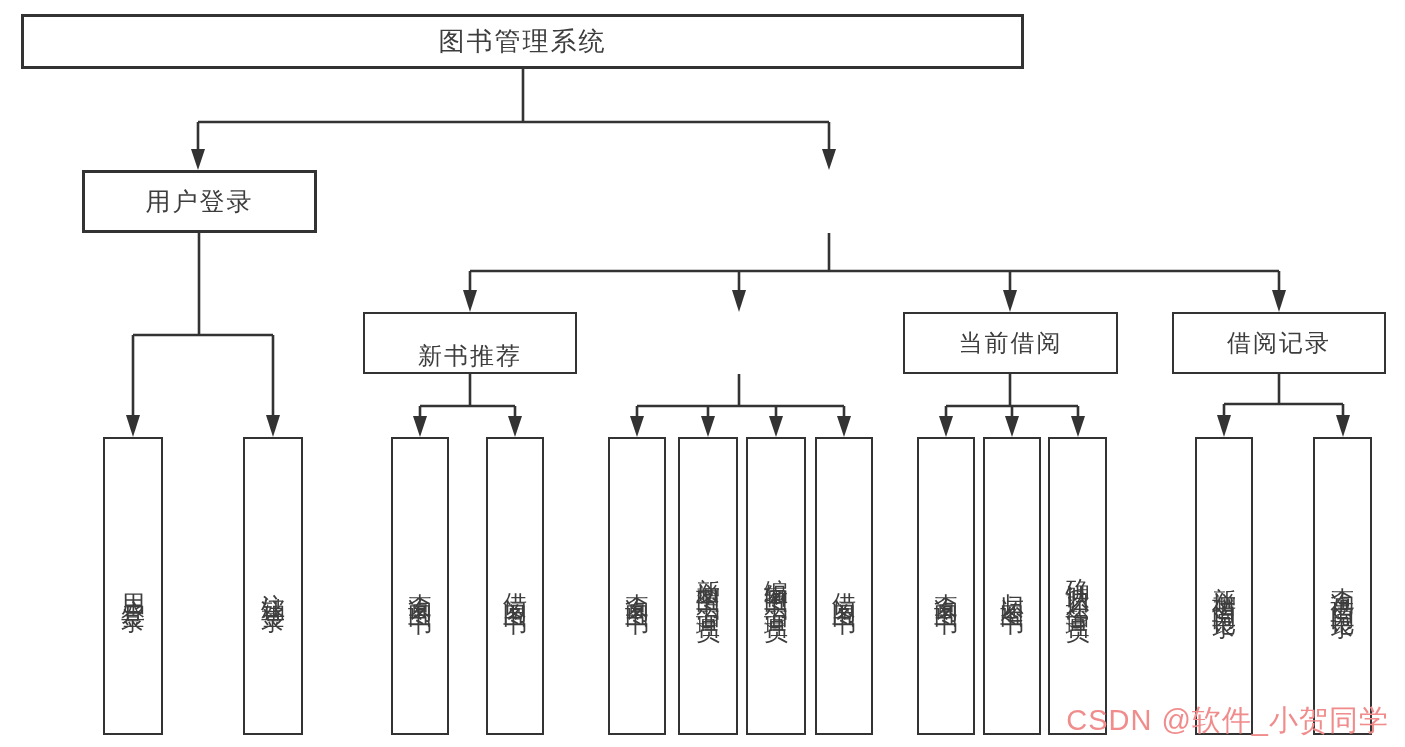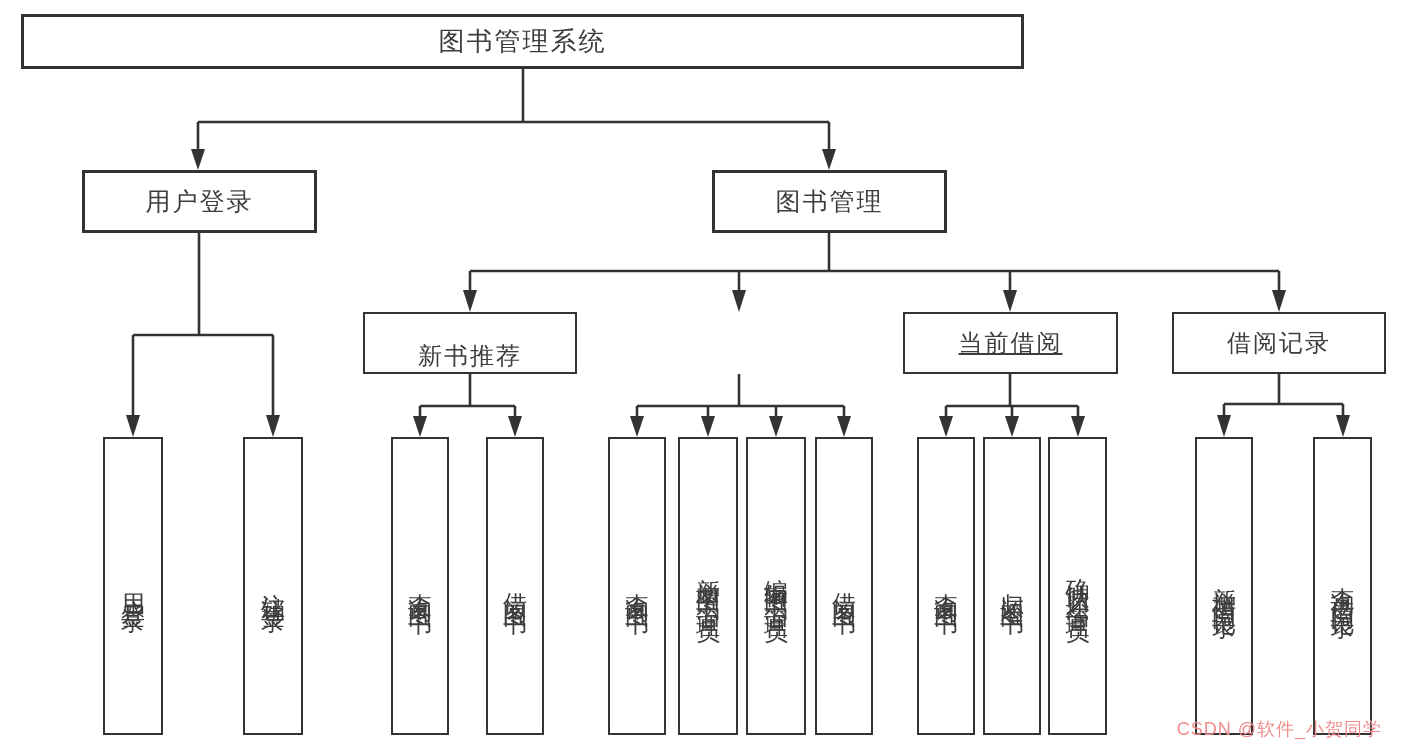--- a/index.html
+++ b/index.html
@@ -39,22 +39,22 @@
   .node.h span{letter-spacing:2px;white-space:nowrap;}
   .node.leaf span{
     writing-mode:vertical-rl;
     text-orientation:mixed;
     letter-spacing:6px;
     line-height:1.0;
     white-space:nowrap;
   }
   .watermark{
     position:absolute;
-    right:23px;bottom:6px;
-    font-size:18px;
+    right:16px;bottom:6px;
+    font-size:29px;
     color:var(--watermark);
     letter-spacing:1px;
     white-space:nowrap;
   }
 </style>
 </head>
 <body>
 
 <div class="diagram">
 
@@ -127,28 +127,25 @@
     </g>
   </svg>
 
   <div class="node lvl0 h" style="left:21px;top:14px;width:1003px;height:55px;">
     <span>图书管理系统</span>
   </div>
 
   <div class="node lvl1 h" style="left:82px;top:170px;width:235px;height:63px;">
     <span>用户登录</span>
   </div>
-  <div class="node lvl1 h" style="left:712px;top:170px;width:235px;height:63px;">
-    <span>图书管理</span>
-  </div>
 
   <div class="node lvl2 h" style="left:363px;top:312px;width:214px;height:62px;align-items:flex-end;">
     <span>新书推荐</span>
   </div>
-  <div class="node lvl2 h" style="left:903px;top:312px;width:215px;height:62px;text-decoration:underline;">
+  <div class="node lvl2 h" style="left:903px;top:312px;width:215px;height:62px;">
     <span>当前借阅</span>
   </div>
   <div class="node lvl2 h" style="left:1172px;top:312px;width:214px;height:62px;">
     <span>借阅记录</span>
   </div>
 
   <div class="node leaf" style="left:103px;top:437px;width:60px;height:298px;">
     <span>用户登录</span>
   </div>
   <div class="node leaf" style="left:243px;top:437px;width:60px;height:298px;">

